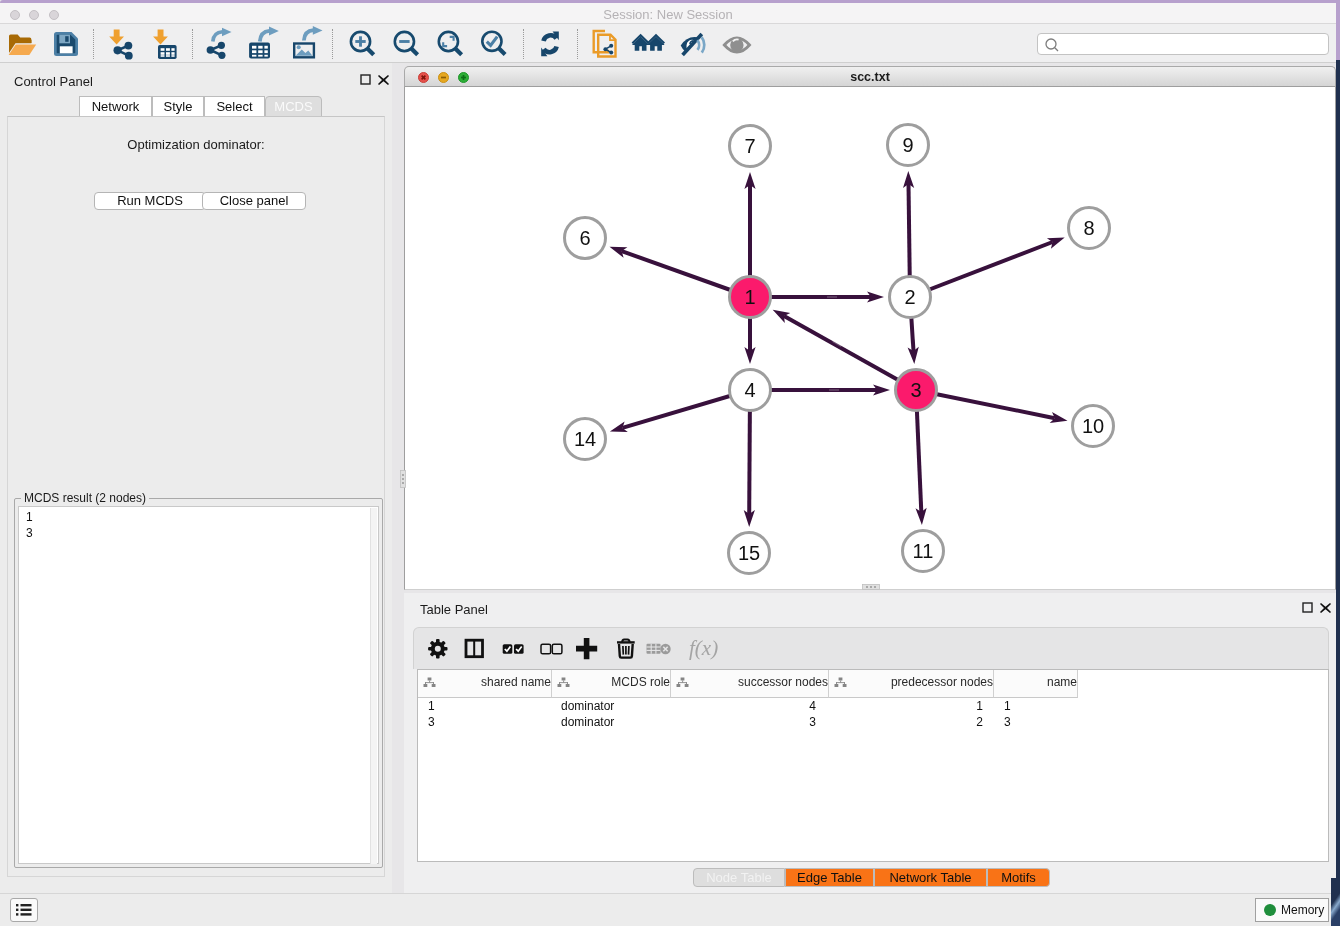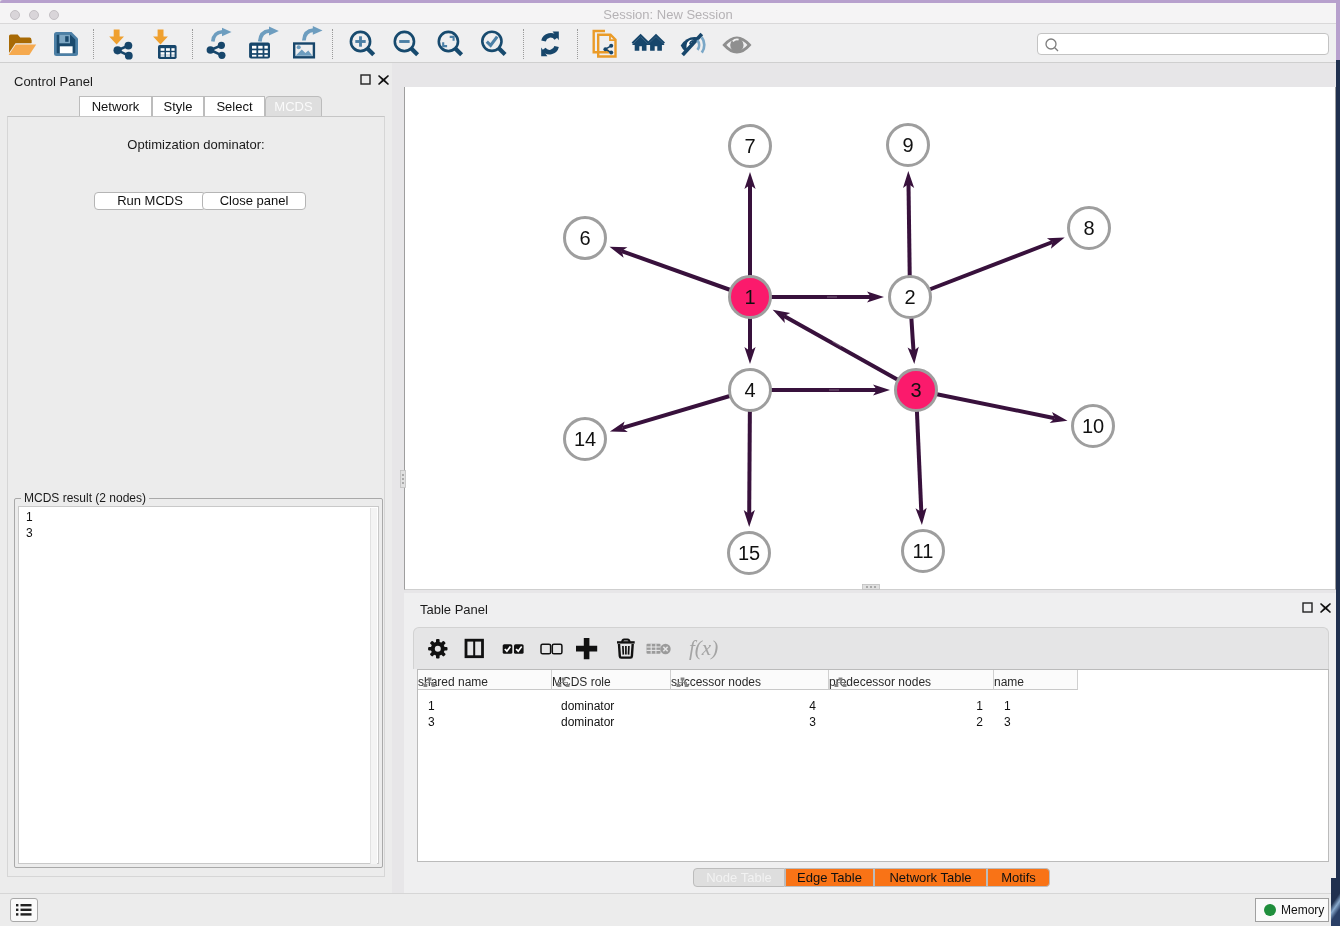--- a/index.html
+++ b/index.html
@@ -36,21 +36,21 @@
   #netwin { left:404px; top:66px; width:932px; height:526px; }
   #nettitle { position:absolute; left:0; top:0; width:932px; height:21px; background:linear-gradient(#f0f0f0,#d5d5d5); border:1px solid #a9a9a9; border-bottom:1px solid #9e9e9e; border-radius:5px 5px 0 0; }
   #nettext { position:absolute; width:100%; text-align:center; top:3px; font-size:12.5px; font-weight:bold; color:#1c1c1c; }
   .mac { position:absolute; top:5px; width:11px; height:11px; border-radius:50%; }
   #netcanvas { position:absolute; left:0; top:21px; width:932px; height:503px; background:#fff; border-left:1px solid #9e9e9e; border-right:1px solid #9e9e9e; border-bottom:1px solid #cfcfcf; }
   
   #tpanel { left:404px; top:593px; width:932px; height:300px; background:#efeff0; }
   #tphead { position:absolute; left:16px; top:9px; font-size:13px; color:#1c1c1c; }
   #ttoolbar { position:absolute; left:9px; top:34px; width:916px; height:42px; background:#e5e5e6; border:1px solid #d2d2d2; border-radius:6px 6px 0 0; border-bottom:none; }
   #ttable { position:absolute; left:13px; top:76px; width:912px; height:193px; background:#fff; border:1px solid #bbbbbb; }
-  .hcell { position:absolute; top:0; height:20px; background:#fbfbfb; border-right:1px solid #d0d0d0; border-bottom:1px solid #c9c9c9; font-size:12px; color:#2a2a2a; text-align:left; line-height:24px; }
+  .hcell { position:absolute; top:0; height:28px; background:#fbfbfb; border-right:1px solid #d0d0d0; border-bottom:1px solid #c9c9c9; font-size:12px; color:#2a2a2a; text-align:right; line-height:24px; }
   .cell { position:absolute; font-size:12px; color:#111; height:16px; line-height:16px; }
   .oc { position:absolute; left:5px; top:7px; }
   .ttab { position:absolute; top:0; height:19px; font-size:13px; color:#111; background:#f97316; border:1px solid #bcbcbc; text-align:center; line-height:18px; }
   
   #statusbar { left:0; top:893px; width:1336px; height:44px; background:#ececec; border-top:1px solid #d6d6d6; }
   #sbtn { position:absolute; left:10px; top:4px; width:28px; height:24px; background:#fafafa; border:1px solid #a9a9a9; border-radius:3px; }
   #membtn { position:absolute; left:1255px; top:4px; width:74px; height:24px; background:#fafafa; border:1px solid #a0a0a0; font-size:12px; color:#111; line-height:22px; padding-left:25px; }
   #memdot { position:absolute; left:8px; top:5px; width:12px; height:12px; border-radius:50%; background:#1f8e3c; }
 </style>
 </head>
@@ -242,20 +242,32 @@
   <div id="fieldset">
     <div id="legend">MCDS result (2 nodes)</div>
     <div id="listbox">
       <div style="position:absolute;left:7px;top:3px;">1</div>
       <div style="position:absolute;left:7px;top:19px;">3</div>
       <div class="sb"></div>
     </div>
   </div>
 </div>
 <div class="abs" id="netwin">
+  <div id="nettitle">
+    <div class="mac" style="left:13px; background:#e5504a; border:1px solid #c93f38;"></div>
+    <div class="mac" style="left:33px; background:#e6a71f; border:1px solid #cb9013;"></div>
+    <div class="mac" style="left:53px; background:#2dad35; border:1px solid #1d962a;"></div>
+    <svg style="position:absolute;left:13px;top:5px;" width="51" height="11" viewBox="0 0 51 11">
+      <path d="M3.6,3.6 L7.4,7.4 M7.4,3.6 L3.6,7.4" stroke="#7e150c" stroke-width="1.6"></path>
+      <line x1="23" y1="5.5" x2="28" y2="5.5" stroke="#8a5e06" stroke-width="1.7"></line>
+      <line x1="43" y1="5.5" x2="48" y2="5.5" stroke="#0c6e16" stroke-width="1.7"></line>
+      <line x1="45.5" y1="3" x2="45.5" y2="8" stroke="#0c6e16" stroke-width="1.7"></line>
+    </svg>
+    <div id="nettext">scc.txt</div>
+  </div>
   <div id="netcanvas">
     <svg width="930" height="503" viewBox="0 0 930 503">
       <g stroke="#38113c" stroke-width="4">
         <line x1="345.0" y1="210.0" x2="345.0" y2="98.0"></line>
         <line x1="345.0" y1="210.0" x2="216.7" y2="164.1"></line>
         <line x1="345.0" y1="210.0" x2="466.0" y2="210.0"></line>
         <line x1="345.0" y1="210.0" x2="345.0" y2="264.0"></line>
         <line x1="505.0" y1="210.0" x2="503.5" y2="97.0"></line>
         <line x1="505.0" y1="210.0" x2="647.6" y2="155.0"></line>
         <line x1="505.0" y1="210.0" x2="508.5" y2="264.1"></line>

